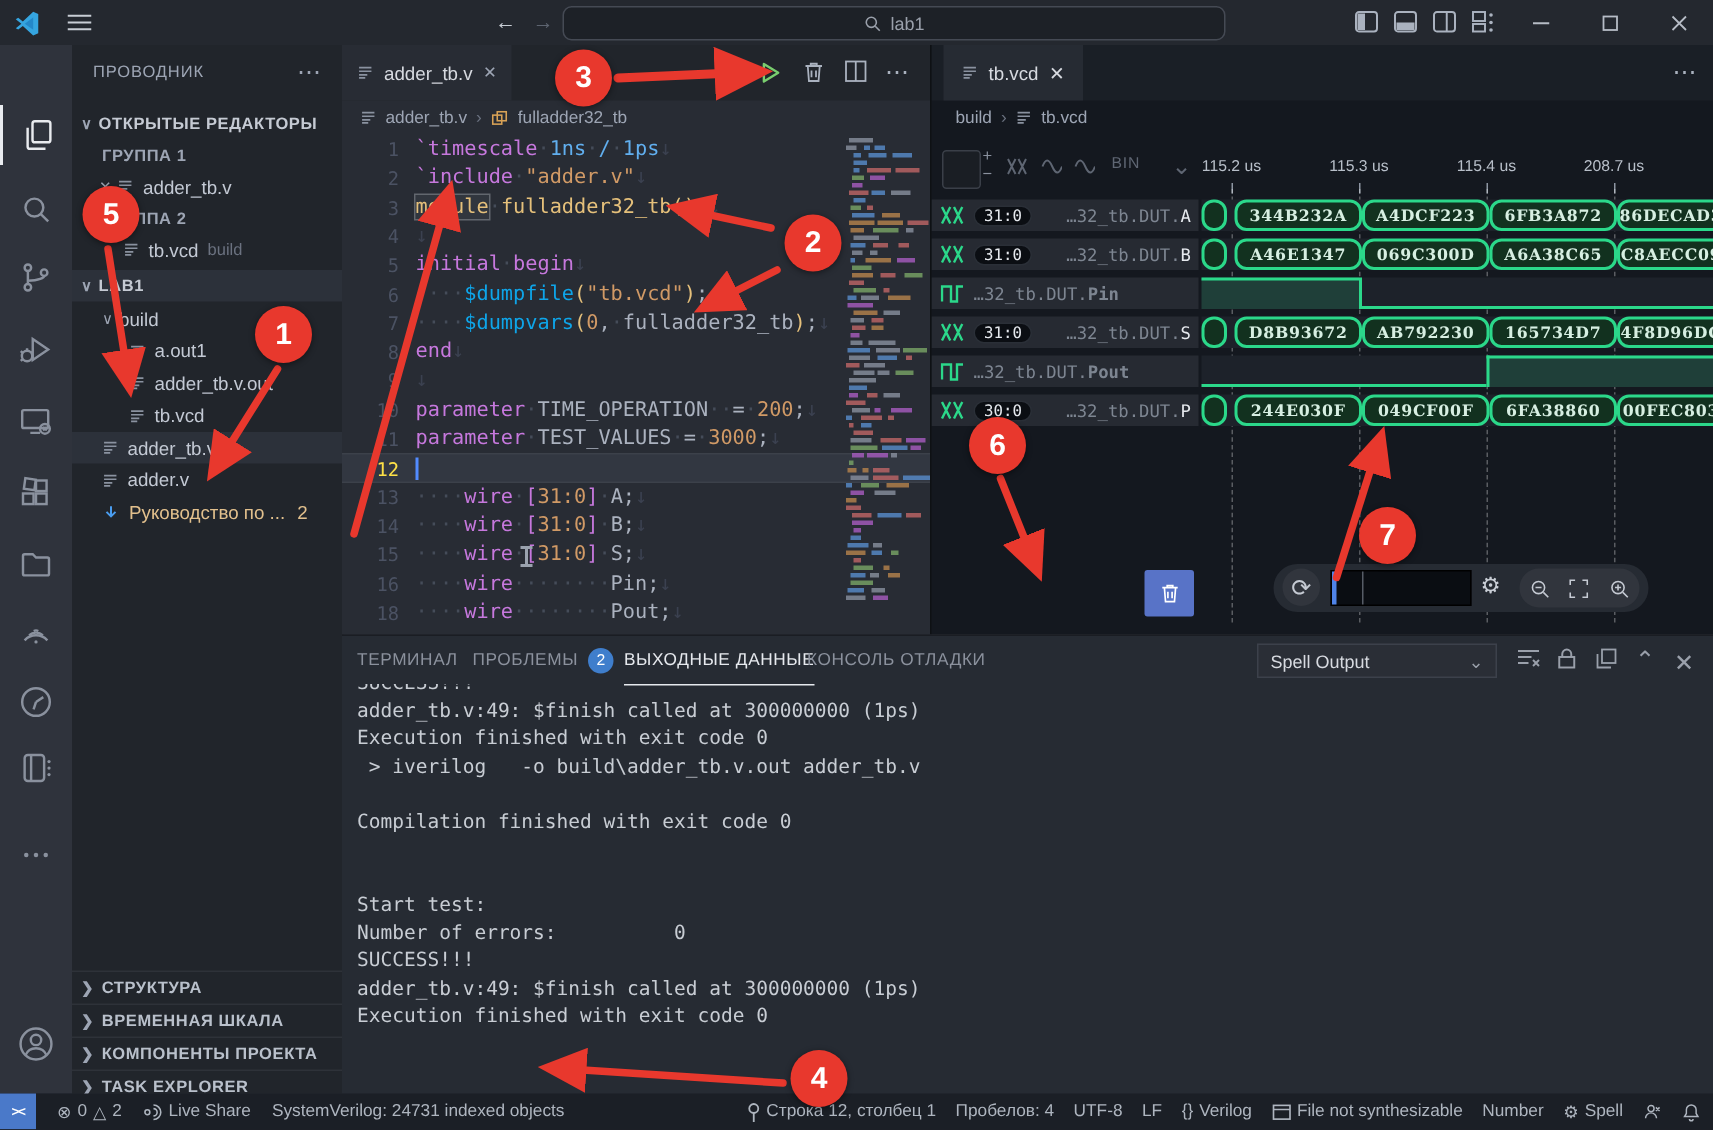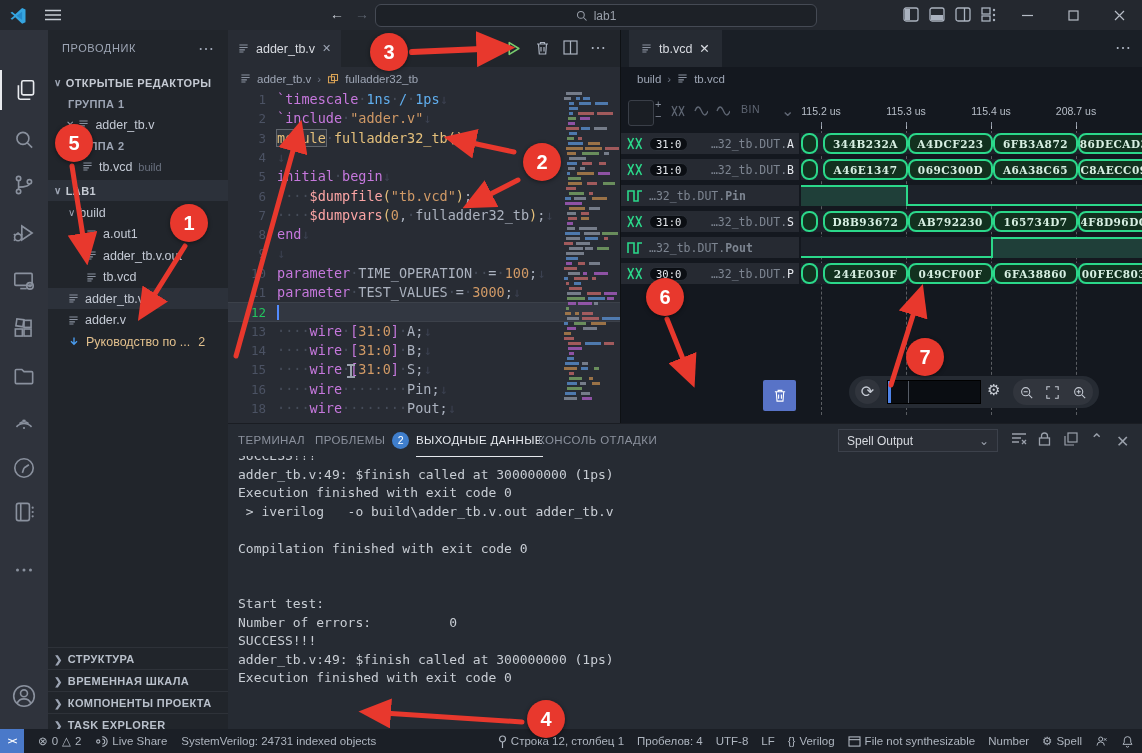--- a/index.html
+++ b/index.html
@@ -37,22 +37,22 @@
   .tab{position:absolute;top:0;height:37px;display:flex;align-items:center;padding:0 10px;gap:7px;font-size:12.5px;color:#d7dae0;}
   .tab.active{background:#282c34;}
   .tab .x{color:#9da5b4;font-size:11px;}
   .crumbs{position:absolute;left:0;top:37px;width:100%;height:23px;display:flex;align-items:center;gap:6px;
           font-size:11.5px;color:#9da5b4;padding-left:12px;box-sizing:border-box;}
   .code-wrap{position:absolute;left:0;top:60px;width:392px;height:333px;overflow:hidden;
              font-family:"DejaVu Sans Mono","Liberation Mono",monospace;font-size:13.5px;}
   .code-line{position:absolute;left:0;width:100%;height:19.3px;line-height:19.3px;white-space:pre;padding-left:49px;box-sizing:border-box;}
   .code-line .ln{position:absolute;left:0;top:0;width:38px;text-align:right;color:#4b5263;font-size:12.5px;}
   .code-line.cur{background:rgba(153,170,204,.09);border-top:1px solid rgba(255,255,255,.05);border-bottom:1px solid rgba(255,255,255,.05);}
-  .code-line.cur .ln{color:#22c55e;}
-  .tk-kw{color:#c678dd;} .tk-fn{color:#fca5a5;} .tk-blu{color:#61afef;} .tk-str{color:#d19a66;}
+  .code-line.cur .ln{color:#fde047;}
+  .tk-kw{color:#c678dd;} .tk-fn{color:#0ea5e9;} .tk-blu{color:#61afef;} .tk-str{color:#d19a66;}
   .tk-num{color:#d19a66;} .tk-gold{color:#e5c07b;} .tk-typ{color:#e5c07b;} .tk-id{color:#abb2bf;}
   .tk-op{color:#abb2bf;} .tk-ws{color:#454c59;} .tk-eol{color:#3b4150;}
   .tk-box{color:#e5c07b;outline:1px solid #62676e;background:rgba(95,100,110,.18);}
   .caret{position:absolute;width:2px;height:15px;background:#528bff;}
   .minimap{position:absolute;left:335px;top:62px;width:46px;height:318px;}
   
   .wave-group{left:620px;top:30px;width:522px;height:393px;background:#14181f;border-left:1px solid #0e1114;overflow:hidden;}
   .wave-tabs{position:absolute;left:0;top:0;width:100%;height:37px;background:#1a1f26;}
   .wave-tab{position:absolute;left:8px;top:0;height:37px;display:flex;align-items:center;gap:7px;background:#262b33;padding:0 12px;font-size:12.5px;color:#d7dae0;}
   .wave-crumbs{position:absolute;left:16px;top:37px;height:23px;display:flex;align-items:center;gap:6px;font-size:11.5px;color:#9da5b4;}
@@ -408,21 +408,21 @@
         <div id="code-lines">
           <div class="code-line" style="top: 0px;"><span class="ln">1</span><span class="tk-kw">`timescale</span><span class="tk-ws">·</span><span class="tk-blu">1ns</span><span class="tk-ws">·</span><span class="tk-blu">/</span><span class="tk-ws">·</span><span class="tk-blu">1ps</span><span class="tk-eol">↓</span></div>
           <div class="code-line" style="top: 19.3px;"><span class="ln">2</span><span class="tk-kw">`include</span><span class="tk-ws">·</span><span class="tk-str">"adder.v"</span><span class="tk-eol">↓</span></div>
           <div class="code-line" style="top: 38.6px;"><span class="ln">3</span><span class="tk-box">module</span><span class="tk-ws">·</span><span class="tk-typ">fulladder32_tb</span><span class="tk-gold">()</span><span class="tk-id">;</span><span class="tk-eol">↓</span></div>
           <div class="code-line" style="top: 57.9px;"><span class="ln">4</span><span class="tk-eol">↓</span></div>
           <div class="code-line" style="top: 77.2px;"><span class="ln">5</span><span class="tk-kw">initial</span><span class="tk-ws">·</span><span class="tk-kw">begin</span><span class="tk-eol">↓</span></div>
           <div class="code-line" style="top: 96.5px;"><span class="ln">6</span><span class="tk-ws">····</span><span class="tk-fn">$dumpfile</span><span class="tk-gold">(</span><span class="tk-str">"tb.vcd"</span><span class="tk-gold">)</span><span class="tk-id">;</span><span class="tk-eol">↓</span></div>
           <div class="code-line" style="top: 115.8px;"><span class="ln">7</span><span class="tk-ws">····</span><span class="tk-fn">$dumpvars</span><span class="tk-gold">(</span><span class="tk-num">0</span><span class="tk-id">,</span><span class="tk-ws">·</span><span class="tk-id">fulladder32_tb</span><span class="tk-gold">)</span><span class="tk-id">;</span><span class="tk-eol">↓</span></div>
           <div class="code-line" style="top: 135.1px;"><span class="ln">8</span><span class="tk-kw">end</span><span class="tk-eol">↓</span></div>
           <div class="code-line" style="top: 154.4px;"><span class="ln">9</span><span class="tk-eol">↓</span></div>
-          <div class="code-line" style="top: 173.7px;"><span class="ln">10</span><span class="tk-kw">parameter</span><span class="tk-ws">·</span><span class="tk-id">TIME_OPERATION</span><span class="tk-ws">··</span><span class="tk-op">=</span><span class="tk-ws">·</span><span class="tk-num">100</span><span class="tk-id">;</span><span class="tk-eol">↓</span></div>
+          <div class="code-line" style="top: 173.7px;"><span class="ln">10</span><span class="tk-kw">parameter</span><span class="tk-ws">·</span><span class="tk-id">TIME_OPERATION</span><span class="tk-ws">··</span><span class="tk-op">=</span><span class="tk-ws">·</span><span class="tk-num">200</span><span class="tk-id">;</span><span class="tk-eol">↓</span></div>
           <div class="code-line" style="top: 193px;"><span class="ln">11</span><span class="tk-kw">parameter</span><span class="tk-ws">·</span><span class="tk-id">TEST_VALUES</span><span class="tk-ws">·</span><span class="tk-op">=</span><span class="tk-ws">·</span><span class="tk-num">3000</span><span class="tk-id">;</span><span class="tk-eol">↓</span></div>
           <div class="code-line cur" style="top: 212.3px;"><span class="ln">12</span><span class="caret" style="left: 49px; top: 2px;"></span></div>
           <div class="code-line" style="top: 231.6px;"><span class="ln">13</span><span class="tk-ws">····</span><span class="tk-kw">wire</span><span class="tk-ws">·</span><span class="tk-kw">[</span><span class="tk-num">31:0</span><span class="tk-kw">]</span><span class="tk-ws">·</span><span class="tk-id">A;</span><span class="tk-eol">↓</span></div>
           <div class="code-line" style="top: 250.9px;"><span class="ln">14</span><span class="tk-ws">····</span><span class="tk-kw">wire</span><span class="tk-ws">·</span><span class="tk-kw">[</span><span class="tk-num">31:0</span><span class="tk-kw">]</span><span class="tk-ws">·</span><span class="tk-id">B;</span><span class="tk-eol">↓</span></div>
           <div class="code-line" style="top: 270.2px;"><span class="ln">15</span><span class="tk-ws">····</span><span class="tk-kw">wire</span><span class="tk-ws">·</span><span class="tk-kw">[</span><span class="tk-num">31:0</span><span class="tk-kw">]</span><span class="tk-ws">·</span><span class="tk-id">S;</span><span class="tk-eol">↓</span></div>
           <div class="code-line" style="top: 289.5px;"><span class="ln">16</span><span class="tk-ws">····</span><span class="tk-kw">wire</span><span class="tk-ws">········</span><span class="tk-id">Pin;</span><span class="tk-eol">↓</span></div>
           <div class="code-line" style="top: 308.8px;"><span class="ln">18</span><span class="tk-ws">····</span><span class="tk-kw">wire</span><span class="tk-ws">········</span><span class="tk-id">Pout;</span><span class="tk-eol">↓</span></div>
         </div>
       <span class="ibeam" style="left:122px;top:274px;"></span>
 

